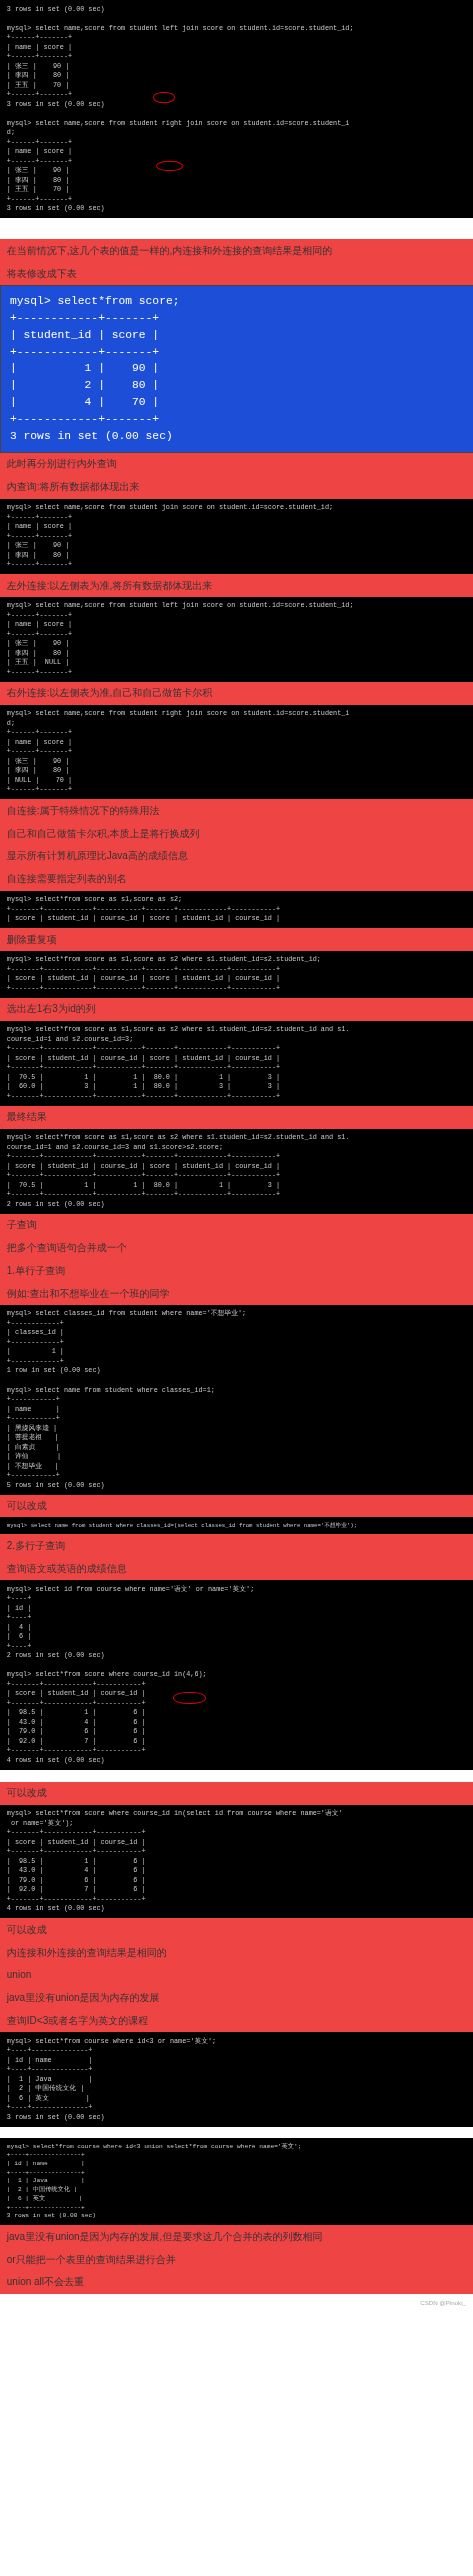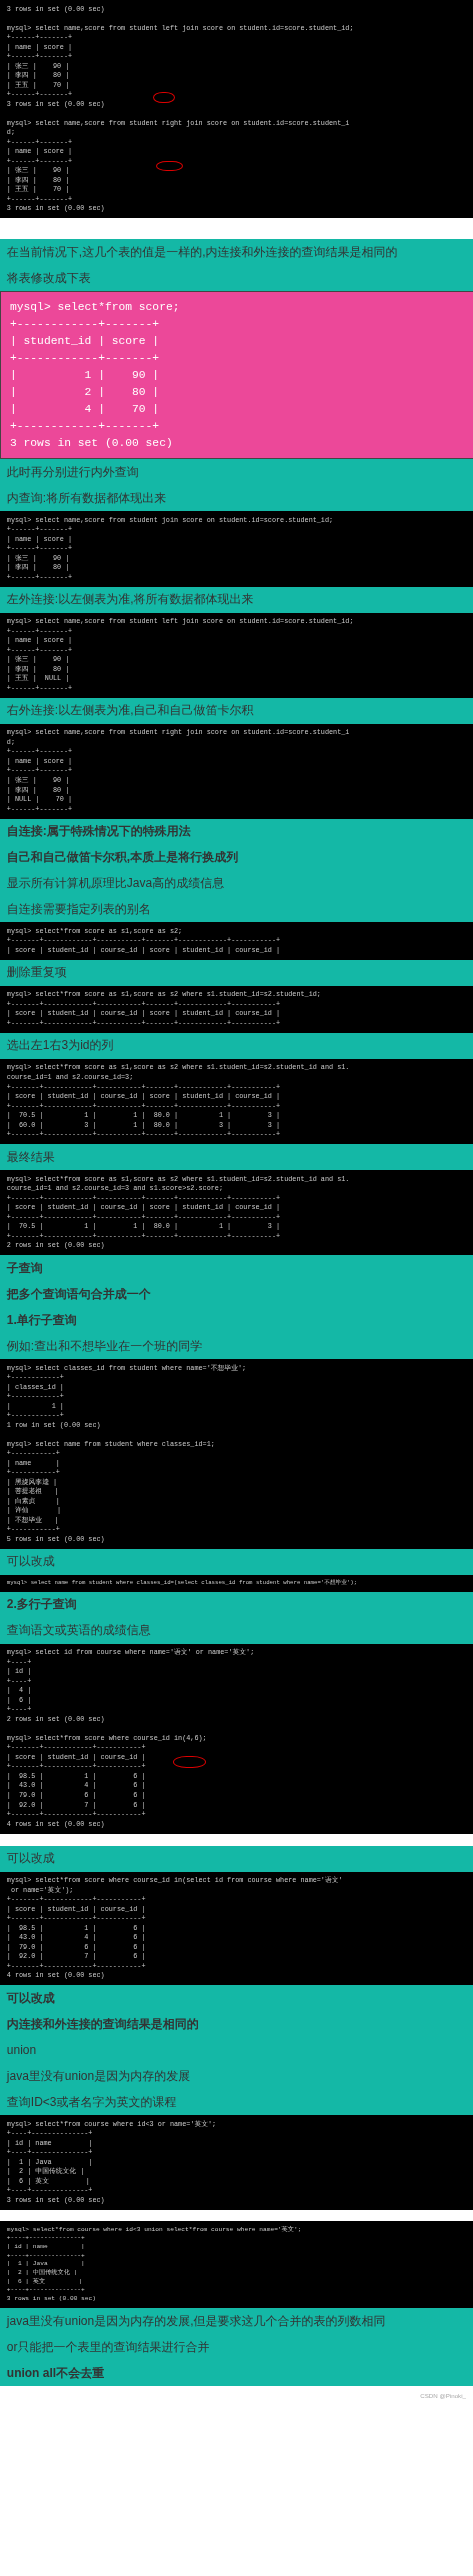--- a/index.html
+++ b/index.html
@@ -1,19 +1,19 @@
 <!DOCTYPE html>
 <html style="font-size:9px"><head>
 <meta charset="utf-8">
 <style>
 body{margin:0;background:#fff;font-family:-apple-system,BlinkMacSystemFont,"Segoe UI",Arial,sans-serif;font-size:8px;color:#333;width:474px}
 .term{background:#000;color:#ccc;font-family:Consolas,"Courier New",monospace;font-size:6.8px;padding:4.5px 6.8px;white-space:pre;line-height:1.4;margin:0;overflow-x:hidden}
-.term-big{background:#ec4899;color:#fff;font-family:Consolas,"Courier New",monospace;font-size:11.3px;padding:6.8px 9px;white-space:pre;line-height:1.5;margin:0;border:0.6px solid #444}
-.prose{padding:3.4px 6.8px;font-size:12px;line-height:1.6;background:#14b8a6}
-.prose b{font-weight:bold}
+.term-big{background:#1d4ed8;color:#fff;font-family:Consolas,"Courier New",monospace;font-size:11.3px;padding:6.8px 9px;white-space:pre;line-height:1.5;margin:0;border:0.6px solid #444}
+.prose{padding:3.4px 6.8px;font-size:10px;line-height:1.6;background:#ef4444}
+.prose b{font-weight:normal}
 .footer{text-align:right;padding:5.7px 8px;font-size:6.2px;color:#aaa}
 </style>
 </head>
 <body>
 
 <div class="term">3 rows in set (0.00 sec)
 
 mysql&gt; select name,score from student left join score on student.id=score.student_id;
 +------+-------+
 | name | score |

